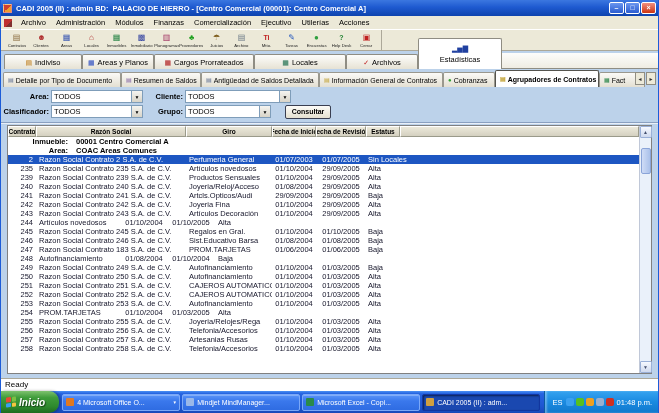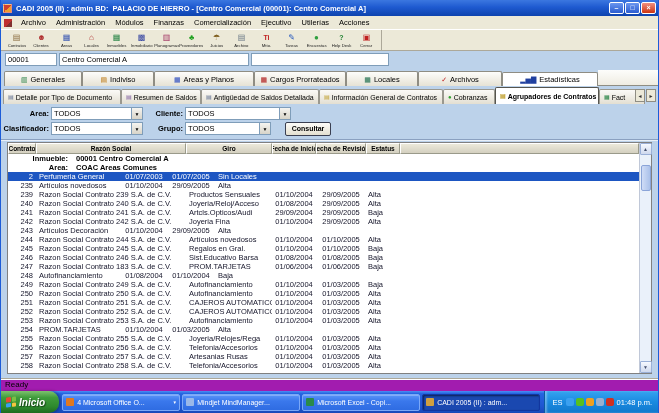--- a/index.html
+++ b/index.html
@@ -30,21 +30,21 @@
 
   
   .client { flex:1; min-height:0; background:#BCD2EA; display:flex; flex-direction:column; }
   .fields-row { height:17px; flex:none; display:flex; align-items:center; padding-left:4px; gap:2px; }
   .fld { height:13px; border:1px solid #7F9DB9; font-size:7.5px; padding:0 2px; font-family:inherit; background:#fff; }
   .f1 { width:52px; } .f2 { width:190px; } .f3 { width:138px; }
 
   
   .main-tabs { height:18px; flex:none; display:flex; align-items:flex-end; padding:2px 0 0 3px; }
   .main-tab { height:15px; display:flex; align-items:center; justify-content:center; gap:3px; font-size:7.5px; background:linear-gradient(180deg,#fdfdfb,#e6e2d4); border:1px solid #8f8d83; border-bottom:none; border-radius:2px 2px 0 0; white-space:nowrap; overflow:hidden; color:#000; }
-  .main-tab.active { background:#fff; height:14px; }
+  .main-tab.active { background:#fff; height:31px;flex-direction:column; }
   .main-tab:nth-child(1){width:78px;} .main-tab:nth-child(2){width:72px;} .main-tab:nth-child(3){width:100px;} .main-tab:nth-child(4){width:92px;} .main-tab:nth-child(5){width:72px;} .main-tab:nth-child(6){width:84px;} .main-tab:nth-child(7){width:96px;}
   .mt-fill { flex:1; height:16px; background:linear-gradient(180deg,#fdfdfb,#efece2); border-bottom:1px solid #8f8d83; }
   .mt-ico { font-size:7px; line-height:7px; }
 
   
   .sub-tabs-row { height:18px; flex:none; position:relative; display:flex; align-items:flex-end; padding-left:2px; overflow:hidden; }
   .sub-tab { height:15px; flex:none; display:flex; align-items:center; gap:2px; padding:0 4px; font-size:7px; background:linear-gradient(180deg,#fbfaf7,#e3dfd2); border:1px solid #9a988e; border-bottom:none; border-radius:2px 2px 0 0; white-space:nowrap; overflow:hidden; color:#000; }
   .sub-tab.active { background:#fff; height:17px; font-weight:bold; border-color:#55544e; }
   .sub-tab:nth-child(1){width:118px;} .sub-tab:nth-child(2){width:80px;} .sub-tab:nth-child(3){width:118px;} .sub-tab:nth-child(4){width:124px;} .sub-tab:nth-child(5){width:52px;} .sub-tab:nth-child(6){width:104px;} .sub-tab:nth-child(7){width:46px;}
   .st-ico { font-size:6px; line-height:6px; }
@@ -81,21 +81,21 @@
   .g-row .c5 { padding-left:2px; }
   .g-row.selected { background:#1d56c2; color:#fff; }
 
   
   .vscroll { width:12px; flex:none; background:#EAF1FA; border-left:1px solid #c0c8d8; display:flex; flex-direction:column; align-items:center; }
   .sb-btn { width:12px; height:12px; flex:none; background:linear-gradient(180deg,#f6f9ff,#cfd9ee); border:1px solid #9ab0d8; border-radius:1px; font-size:5px; color:#44506e; display:flex; align-items:center; justify-content:center; }
   .sb-btn.down { margin-top:auto; }
   .sb-thumb { width:10px; height:26px; margin-top:10px; flex:none; background:linear-gradient(90deg,#cfdcf6,#aac1ea); border:1px solid #8aa4d8; border-radius:2px; }
 
   
-  .statusbar { height:13px; flex:none; background:#a21caf; box-shadow:inset 0 1px 0 #aca899, inset 0 2px 0 #fff; font-size:8px; display:flex; align-items:center; padding-left:4px; color:#000; }
+  .statusbar { height:13px; flex:none; background:#ffffff; box-shadow:inset 0 1px 0 #aca899, inset 0 2px 0 #fff; font-size:8px; display:flex; align-items:center; padding-left:4px; color:#000; }
 
   
   .taskbar { height:22px; flex:none; display:flex; align-items:center; background:linear-gradient(180deg,#4a90f4 0%,#2563e0 12%,#1e56d0 70%,#1848b8 100%); }
   .start { height:22px; flex:none; padding:0 14px 0 5px; background:linear-gradient(180deg,#7ec26e 0%,#3f9c3b 30%,#2e8a2e 70%,#1e6b1e 100%); border-radius:0 10px 10px 0; display:flex; align-items:center; gap:3px; color:#fff; font-style:italic; font-weight:bold; font-size:10px; text-shadow:1px 1px 1px #00000088; box-shadow:2px 0 3px #00000055; }
   .flag { width:10px; height:10px; display:grid; grid-template-columns:1fr 1fr; grid-template-rows:1fr 1fr; gap:1px; transform:skewY(-6deg); }
   .flag span { border-radius:1px; }
   .fg1{background:#e84a34;} .fg2{background:#7bc043;} .fg3{background:#3aa0f0;} .fg4{background:#f6c540;}
   .tasks { flex:1; min-width:0; display:flex; gap:2px; align-items:center; padding:0 3px; }
   .task { width:118px; height:17px; flex:none; background:linear-gradient(180deg,#5a94f8,#3a78ec 40%,#2f6ce2); border:1px solid #7aa8f8; border-radius:2px; display:flex; align-items:center; gap:3px; padding:0 3px; color:#fff; font-size:7px; white-space:nowrap; overflow:hidden; box-shadow:inset 0 1px 0 #ffffff40; }
   .task.active { background:#1a48b0; border-color:#1236a0; box-shadow:inset 1px 1px 2px #00000088; }
@@ -194,31 +194,22 @@
         </span>
         <span class="tb-btn">
           <span class="tb-ico" style="color: rgb(192, 32, 32);">▣</span>
           <span class="tb-lbl">Cerrar</span>
         </span>
       </span>
   </div>
 
   <div class="client">
 
-    <div class="fields-row">
-      <input class="fld f1" readonly="" value="00001" style="">
-      <input class="fld f2" readonly="" value="Centro Comercial A" style="">
-      <input class="fld f3" readonly="" value="" style="">
-    </div>
 
     <div class="main-tabs">
-        <span class="main-tab">
-          <span class="mt-ico" style="color: rgb(26, 122, 58);">▥</span>
-          <span class="">Generales</span>
-        </span>
         <span class="main-tab">
           <span class="mt-ico" style="color: rgb(192, 128, 32);">▤</span>
           <span class="">Indiviso</span>
         </span>
         <span class="main-tab">
           <span class="mt-ico" style="color: rgb(48, 80, 192);">▦</span>
           <span class="">Areas y Planos</span>
         </span>
         <span class="main-tab">
           <span class="mt-ico" style="color: rgb(176, 32, 32);">▦</span>
@@ -319,27 +310,29 @@
           <div class="g-grouprow">
             <span class="group-label">Inmueble:</span>
             <span class="group-value">00001 Centro Comercial A</span>
           </div>
           <div class="g-grouprow">
             <span class="group-label">Area:</span>
             <span class="group-value">COAC Areas Comunes</span>
           </div>
         <span class="g-row selected">
               <span class="c0">2</span>
+              <span class="c1">Razon Social Contrato 2 S.A. de C.V.</span>
               <span class="c2">Perfumeria General</span>
               <span class="c3">01/07/2003</span>
               <span class="c4">01/07/2005</span>
               <span class="c5">Sin Locales</span>
             </span>
             <span class="g-row">
               <span class="c0">235</span>
+              <span class="c1">Razon Social Contrato 235 S.A. de C.V.</span>
               <span class="c2">Artículos novedosos</span>
               <span class="c3">01/10/2004</span>
               <span class="c4">29/09/2005</span>
               <span class="c5">Alta</span>
             </span>
             <span class="g-row">
               <span class="c0">239</span>
               <span class="c1">Razon Social Contrato 239 S.A. de C.V.</span>
               <span class="c2">Productos Sensuales</span>
               <span class="c3">01/10/2004</span>
@@ -365,28 +358,28 @@
             <span class="g-row">
               <span class="c0">242</span>
               <span class="c1">Razon Social Contrato 242 S.A. de C.V.</span>
               <span class="c2">Joyeria Fina</span>
               <span class="c3">01/10/2004</span>
               <span class="c4">29/09/2005</span>
               <span class="c5">Alta</span>
             </span>
             <span class="g-row">
               <span class="c0">243</span>
+              <span class="c1">Razon Social Contrato 243 S.A. de C.V.</span>
               <span class="c2">Artículos Decoración</span>
               <span class="c3">01/10/2004</span>
               <span class="c4">29/09/2005</span>
               <span class="c5">Alta</span>
             </span>
             <span class="g-row">
               <span class="c0">244</span>
-              <span class="c1">Razon Social Contrato 244 S.A. de C.V.</span>
               <span class="c2">Artículos novedosos</span>
               <span class="c3">01/10/2004</span>
               <span class="c4">01/10/2005</span>
               <span class="c5">Alta</span>
             </span>
             <span class="g-row">
               <span class="c0">245</span>
               <span class="c1">Razon Social Contrato 245 S.A. de C.V.</span>
               <span class="c2">Regalos en Gral.</span>
               <span class="c3">01/10/2004</span>

